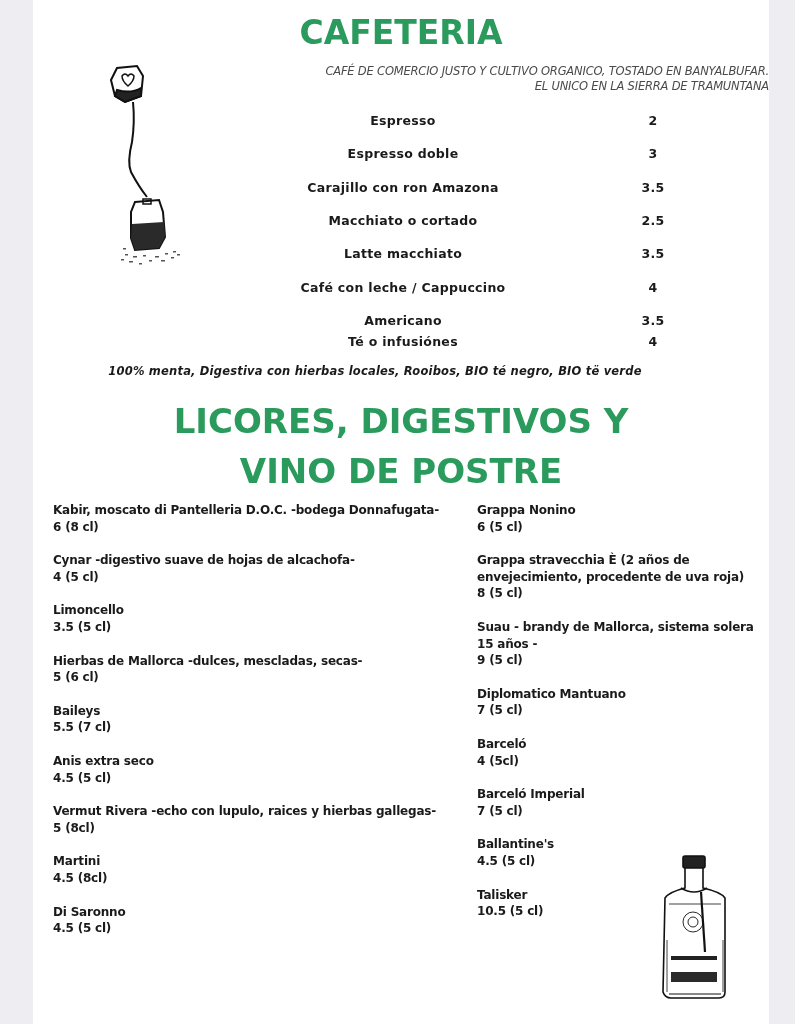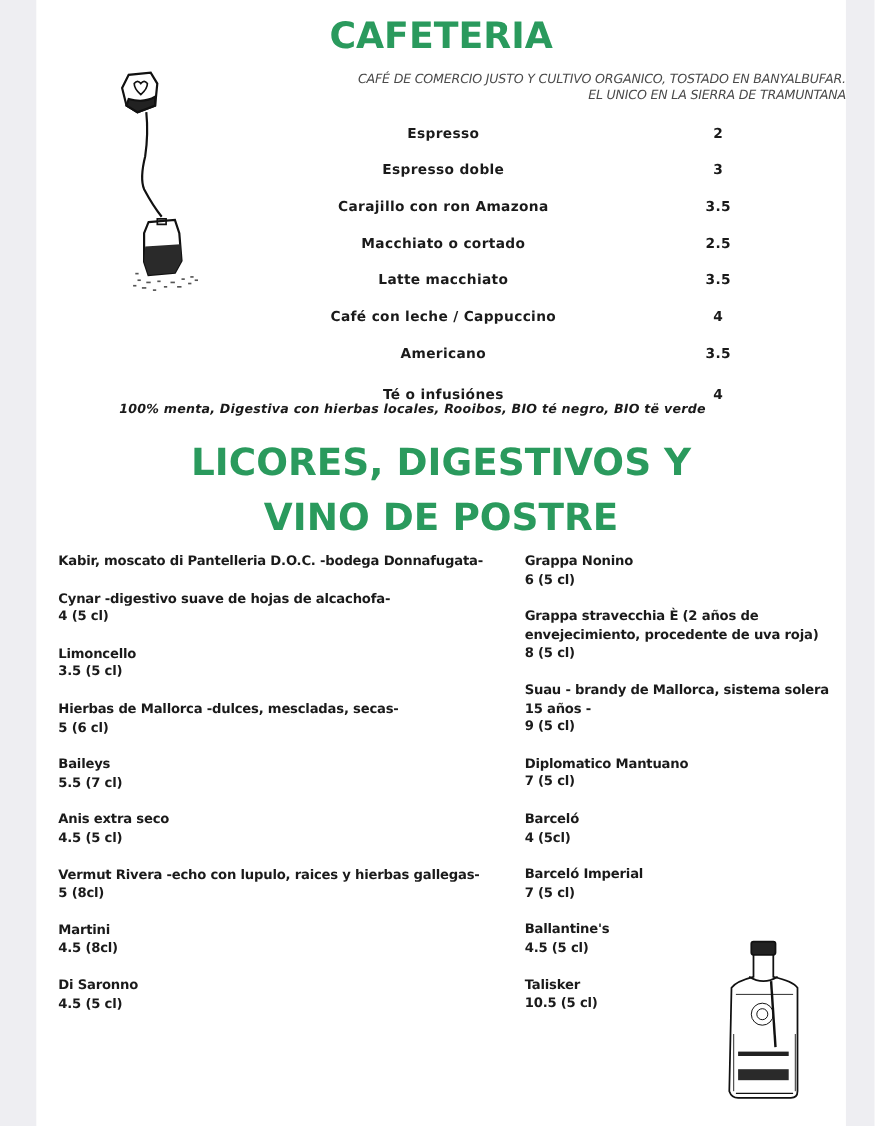--- a/index.html
+++ b/index.html
@@ -114,35 +114,36 @@
     <span class="price">3.5</span>
   </div>
   <div class="cafe-row" style="top:280px;padding-left:20px;">
     <span class="name">Café con leche / Cappuccino</span>
     <span class="price">4</span>
   </div>
   <div class="cafe-row" style="top:313px;">
     <span class="name">Americano</span>
     <span class="price">3.5</span>
   </div>
-  <div class="cafe-row" style="top:351px;">
+  <div class="cafe-row" style="top:334px;">
     <span class="name">Té o infusiónes</span>
     <span class="price">4</span>
   </div>
 
   <div class="tea-note">100% menta, Digestiva con hierbas locales, Rooibos, BIO té negro, BIO të verde</div>
 
   <div class="title t-lic">
     <span>LICORES, DIGESTIVOS Y</span>
     <span>VINO DE POSTRE</span>
   </div>
 
   <div class="col col-left">
     <div class="item">
       <div>Kabir, moscato di Pantelleria D.O.C. -bodega Donnafugata-</div>
+      <div>6 (8 cl)</div>
     </div>
     <div class="item">
       <div>Cynar -digestivo suave de hojas de alcachofa-</div>
       <div>4 (5 cl)</div>
     </div>
     <div class="item">
       <div>Limoncello</div>
       <div>3.5 (5 cl)</div>
     </div>
     <div class="item">

